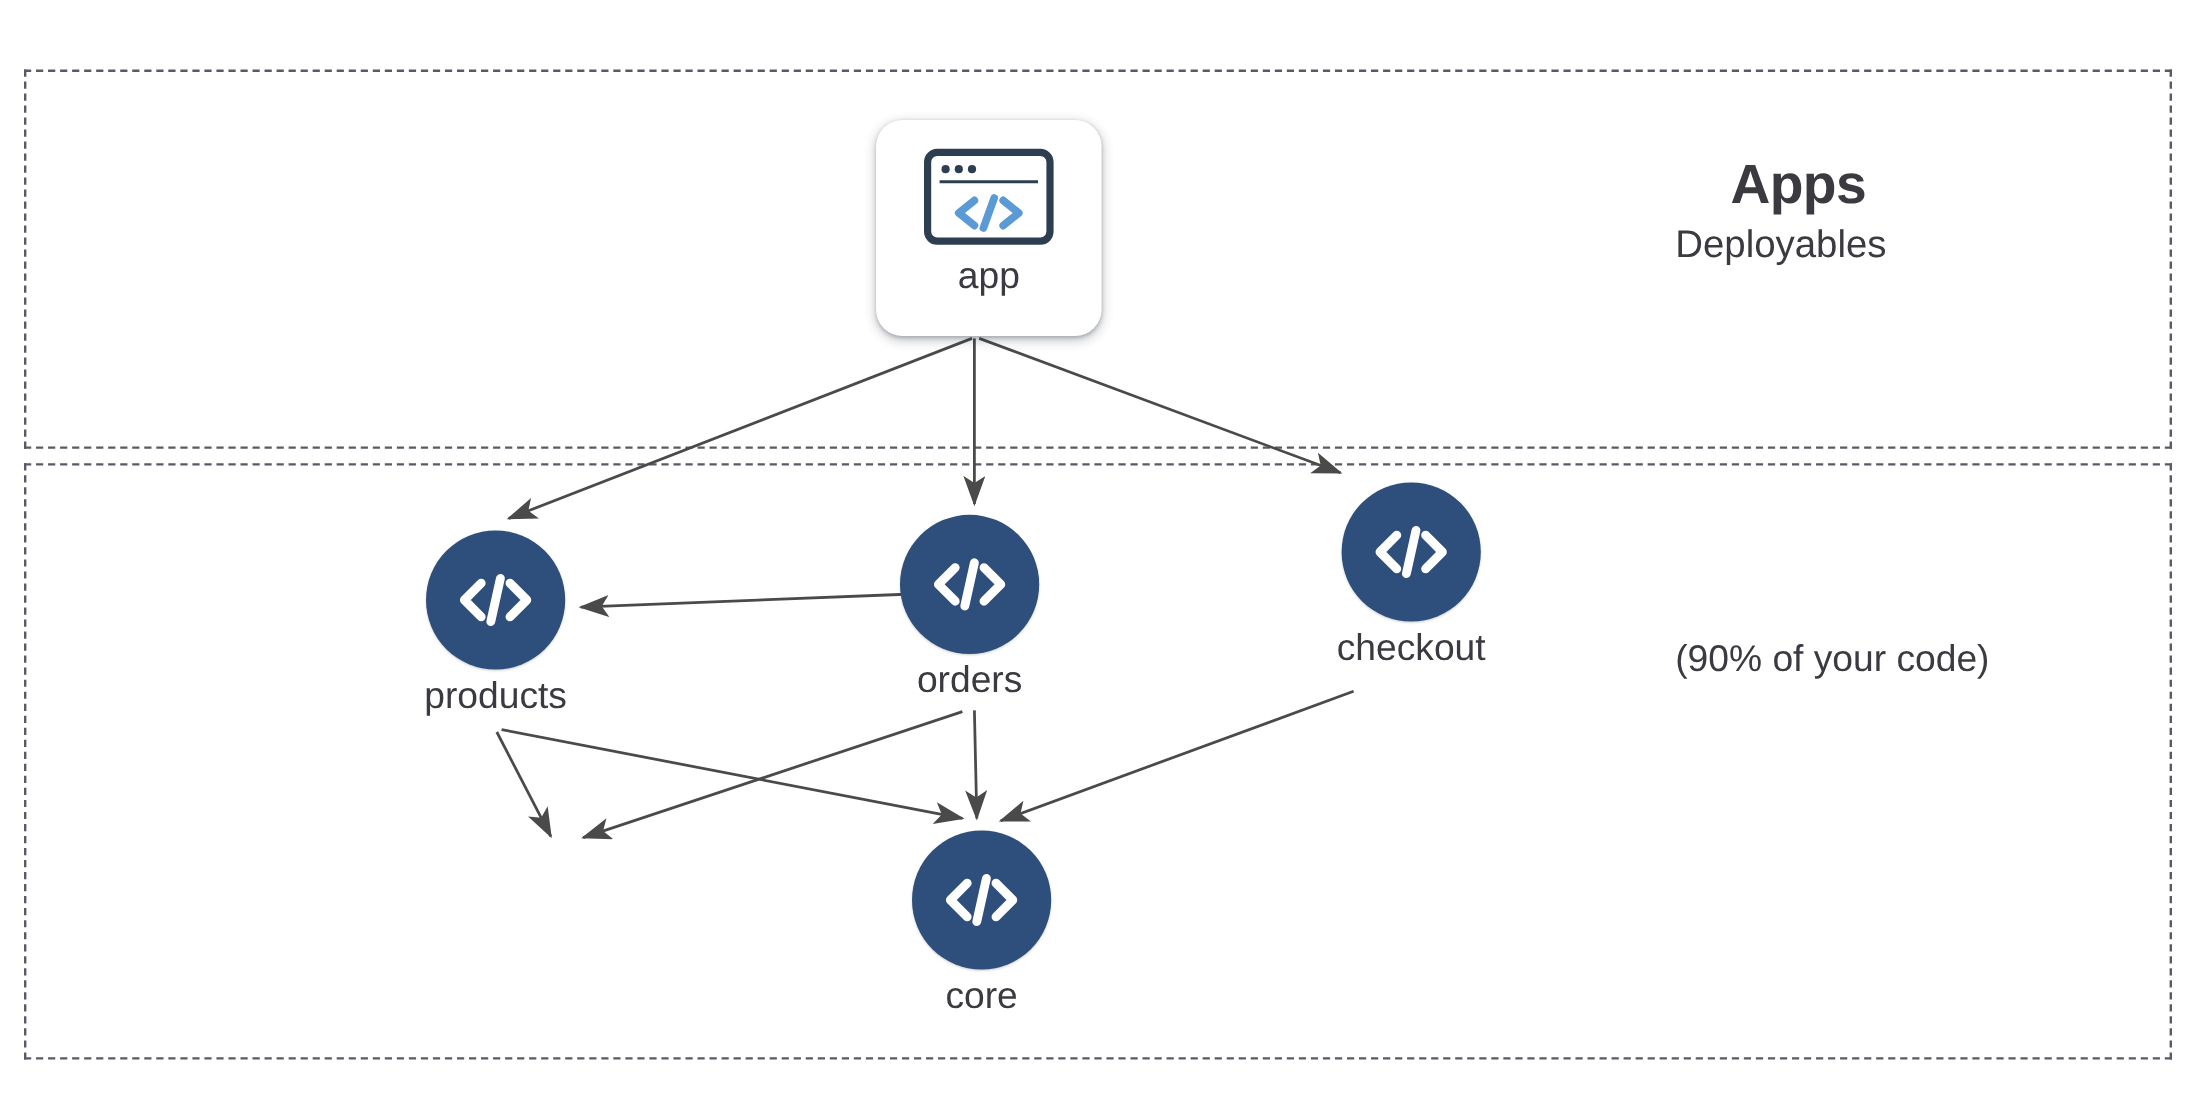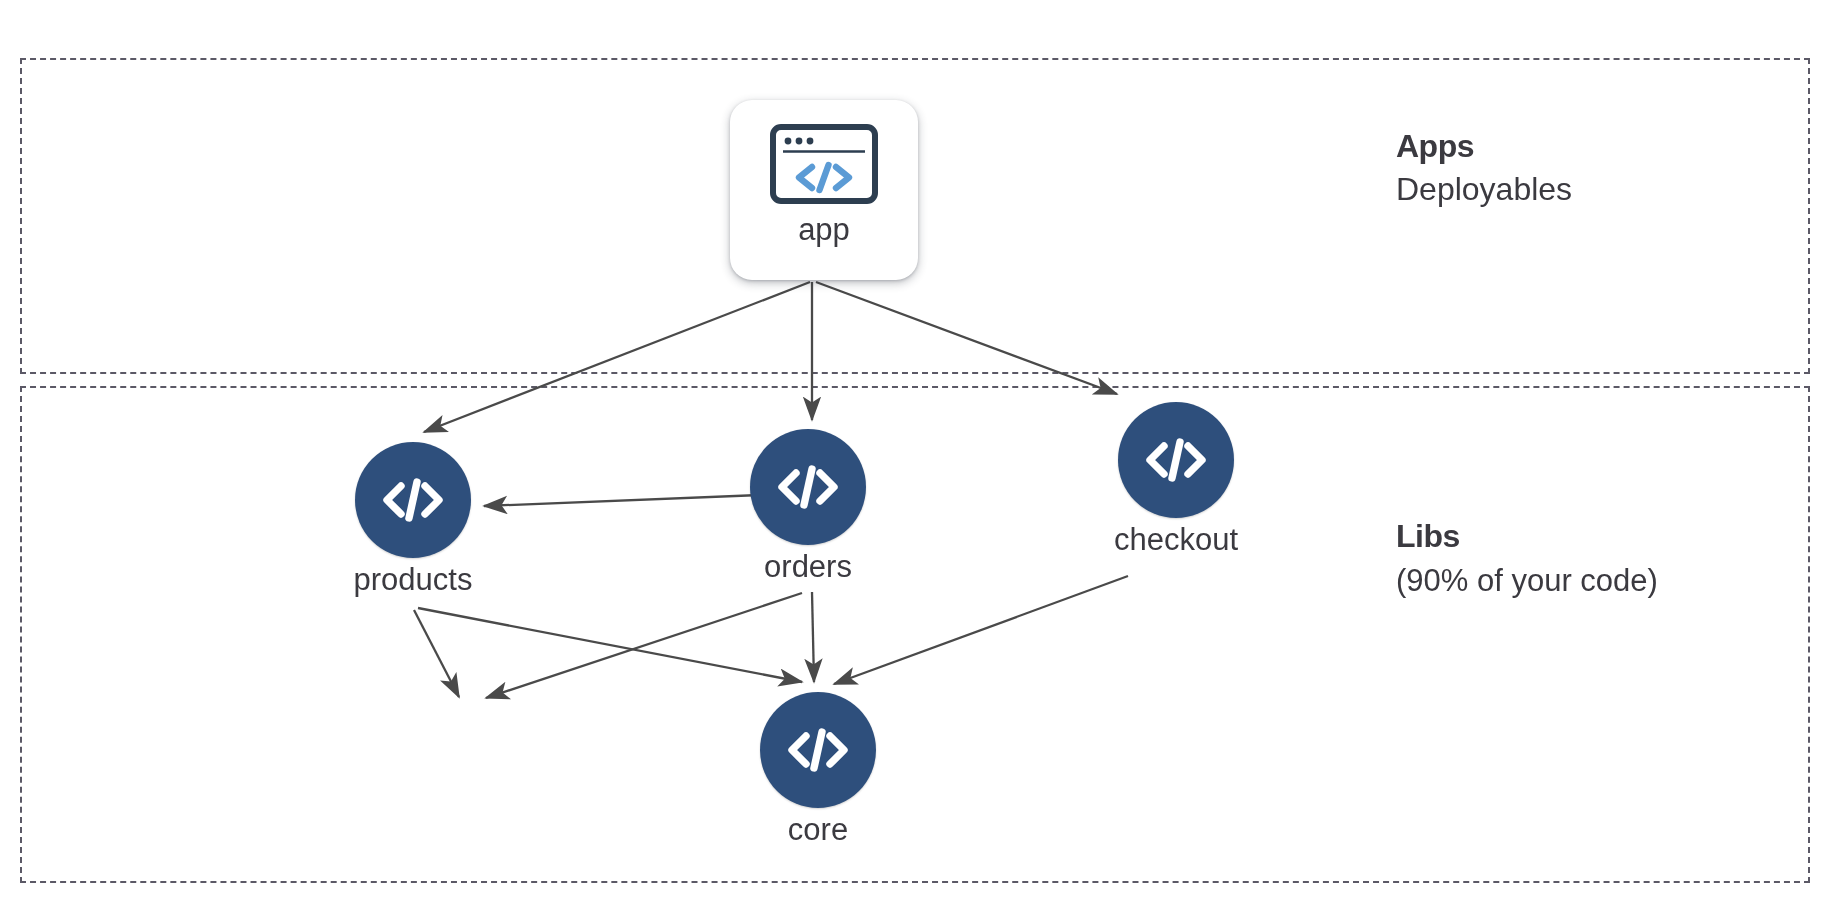--- a/index.html
+++ b/index.html
@@ -8,22 +8,22 @@
 
   #stage{position:absolute;left:0;top:0;width:1838px;height:920px;}
 
   
   .region{position:absolute;border:2px dashed #5b5966;box-sizing:border-box;}
   #region-apps{left:20px;top:58px;width:1790px;height:316px;}
   #region-libs{left:20px;top:386px;width:1790px;height:497px;}
 
   
   .legend{position:absolute;}
-  .legend .legend-title{font-size:32px;font-weight:bold;color:#3b3a40;
-        line-height:1.0;letter-spacing:-0.5px;}
+  .legend .legend-title{font-size:46px;font-weight:bold;color:#3b3a40;
+        line-height:1.0;letter-spacing:-0.5px;margin-left:46px;}
   .legend .legend-sub{font-size:32px;font-weight:normal;color:#3b3a40;
         line-height:1.2;margin-top:8px;}
   .legend .legend-sub.small{font-size:31px;margin-top:10px;}
   #legend-apps{left:1396px;top:130px;}
   #legend-libs{left:1396px;top:520px;}
 
   
   #edges{position:absolute;left:0;top:0;width:1838px;height:920px;
          pointer-events:none;}
 
@@ -56,21 +56,20 @@
 <div id="stage">
 
   <div class="region" id="region-apps"></div>
   <div class="region" id="region-libs"></div>
 
   <div class="legend" id="legend-apps">
     <div class="legend-title">Apps</div>
     <div class="legend-sub">Deployables</div>
   </div>
   <div class="legend" id="legend-libs">
-    <div class="legend-title">Libs</div>
     <div class="legend-sub small">(90% of your code)</div>
   </div>
 
   <svg id="edges" viewBox="0 0 1838 920">
     <defs>
       <marker id="ah" markerWidth="12" markerHeight="12" refX="10.2" refY="4" orient="auto" markerUnits="strokeWidth">
         <path d="M0,0 L11,4 L0,8 L2.6,4 z" fill="#4a4a4a"></path>
       </marker>
     </defs>
     <g stroke="#4a4a4a" stroke-width="2.3" fill="none" marker-end="url(#ah)">

